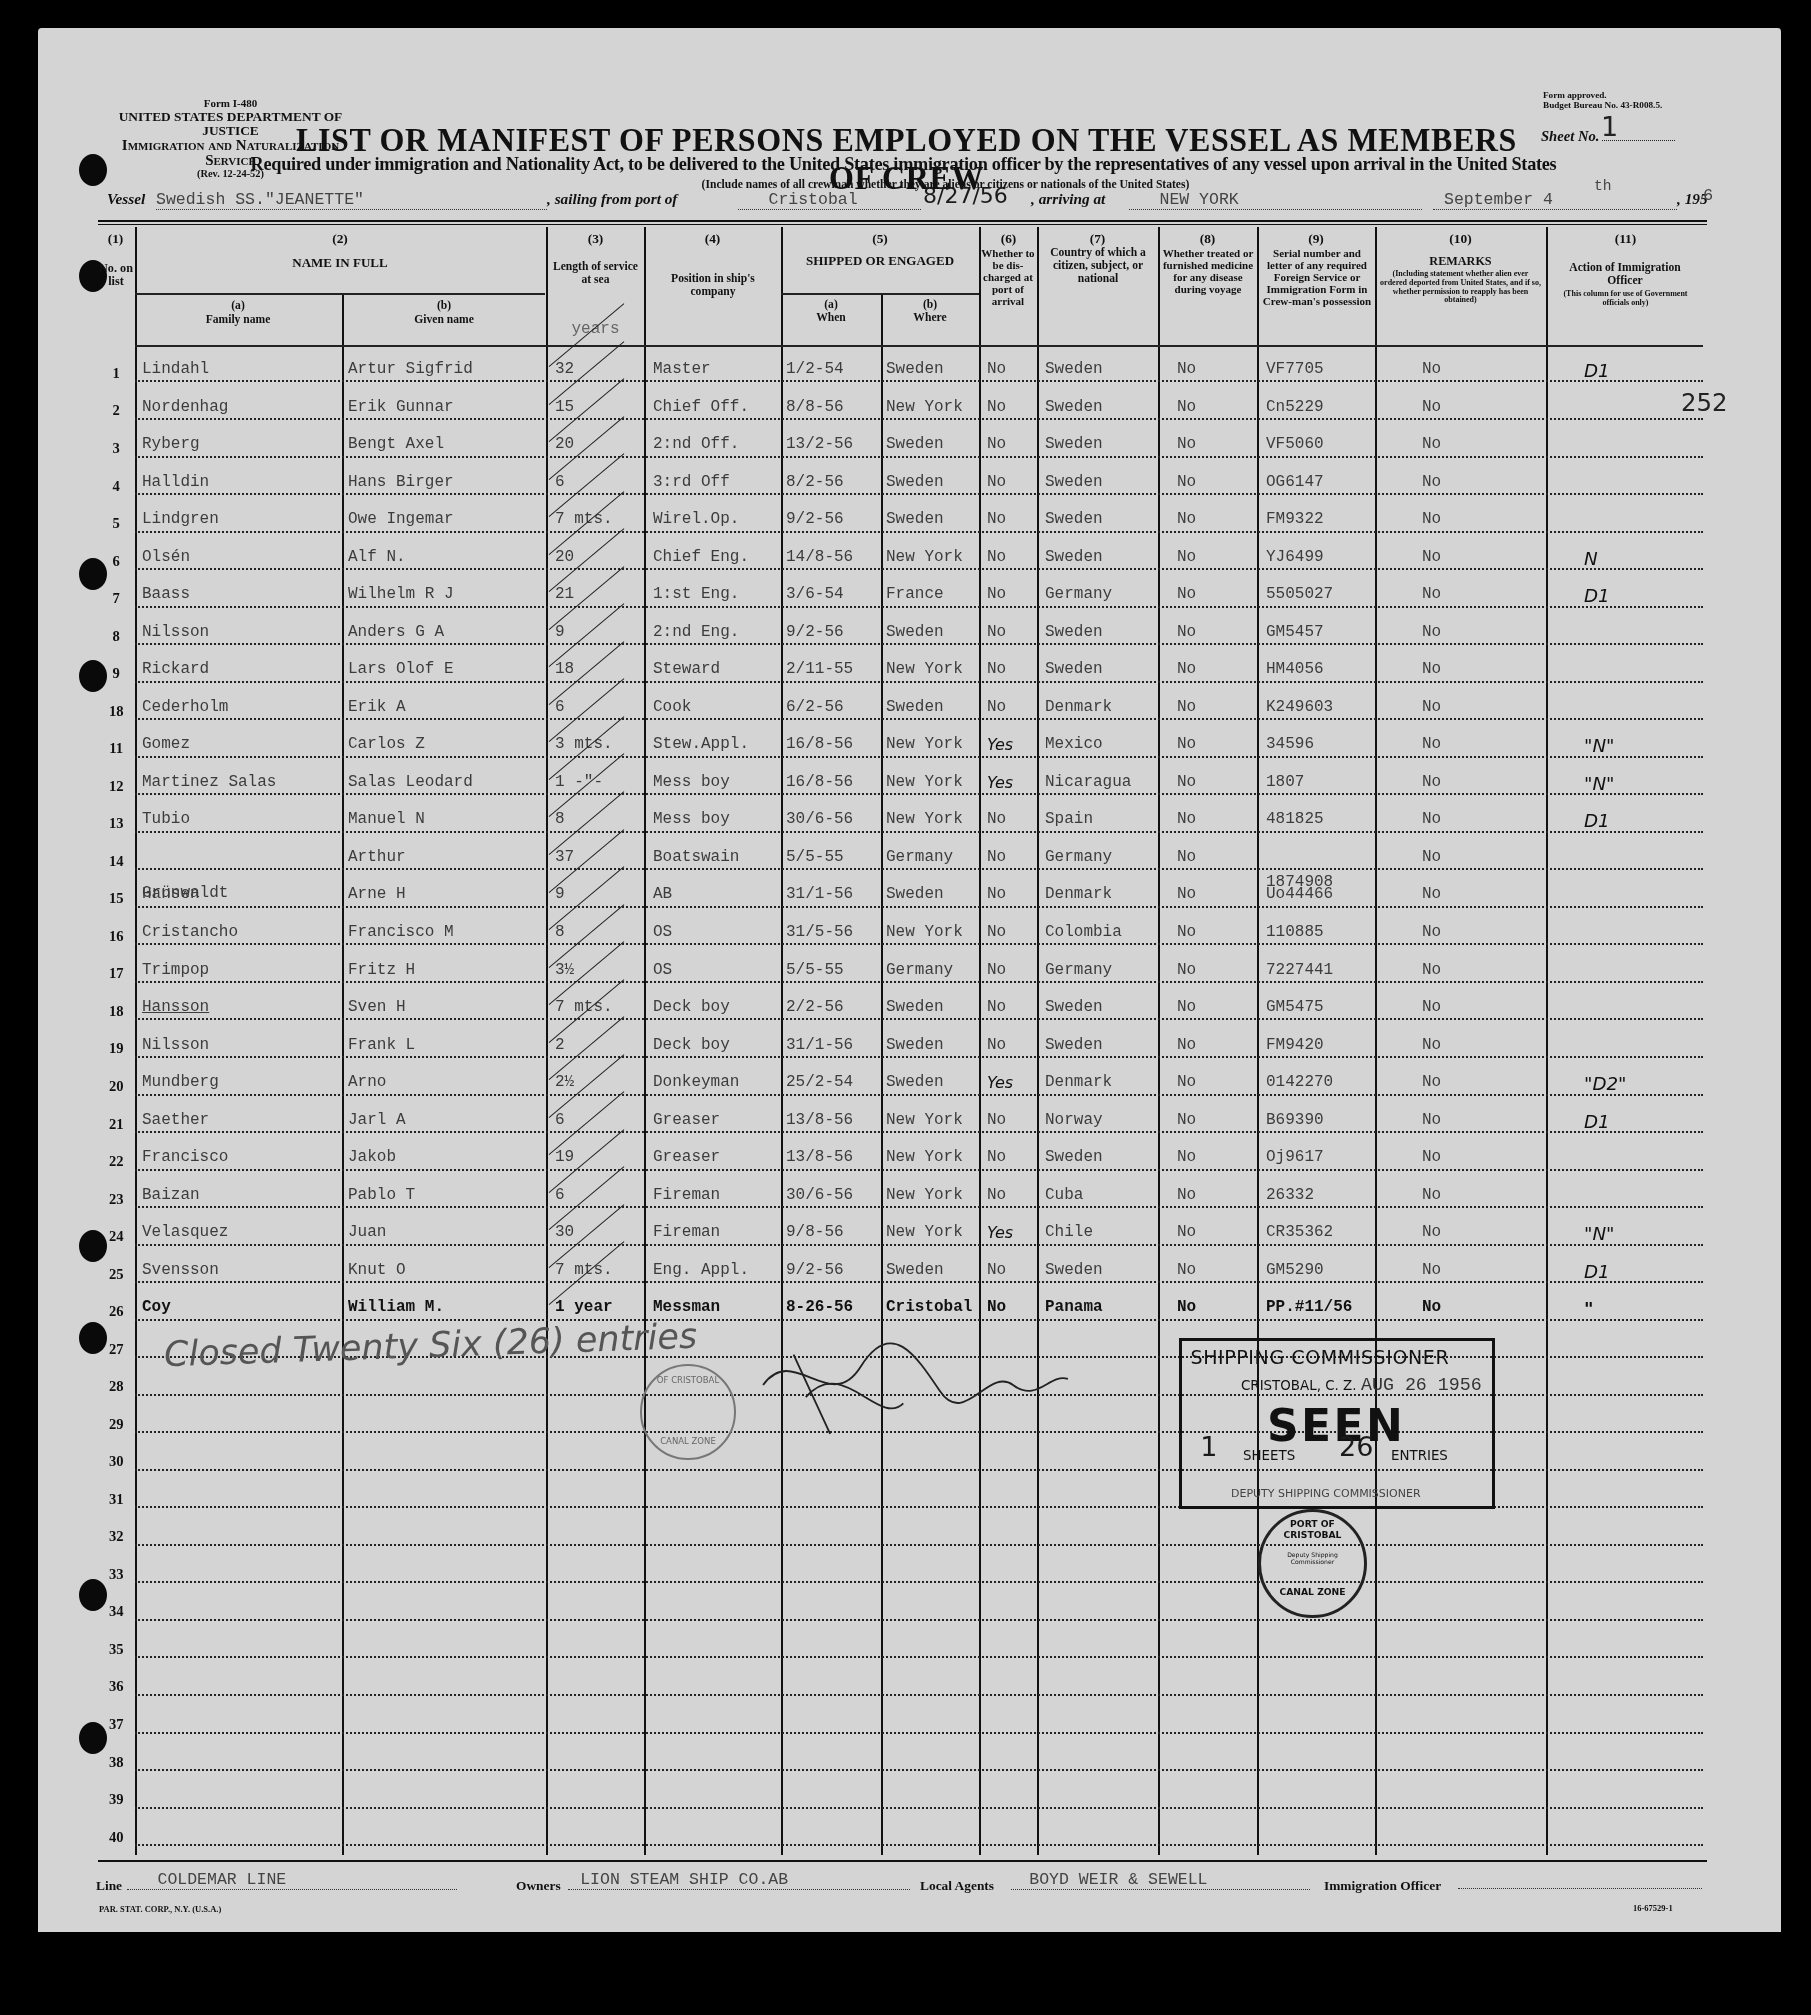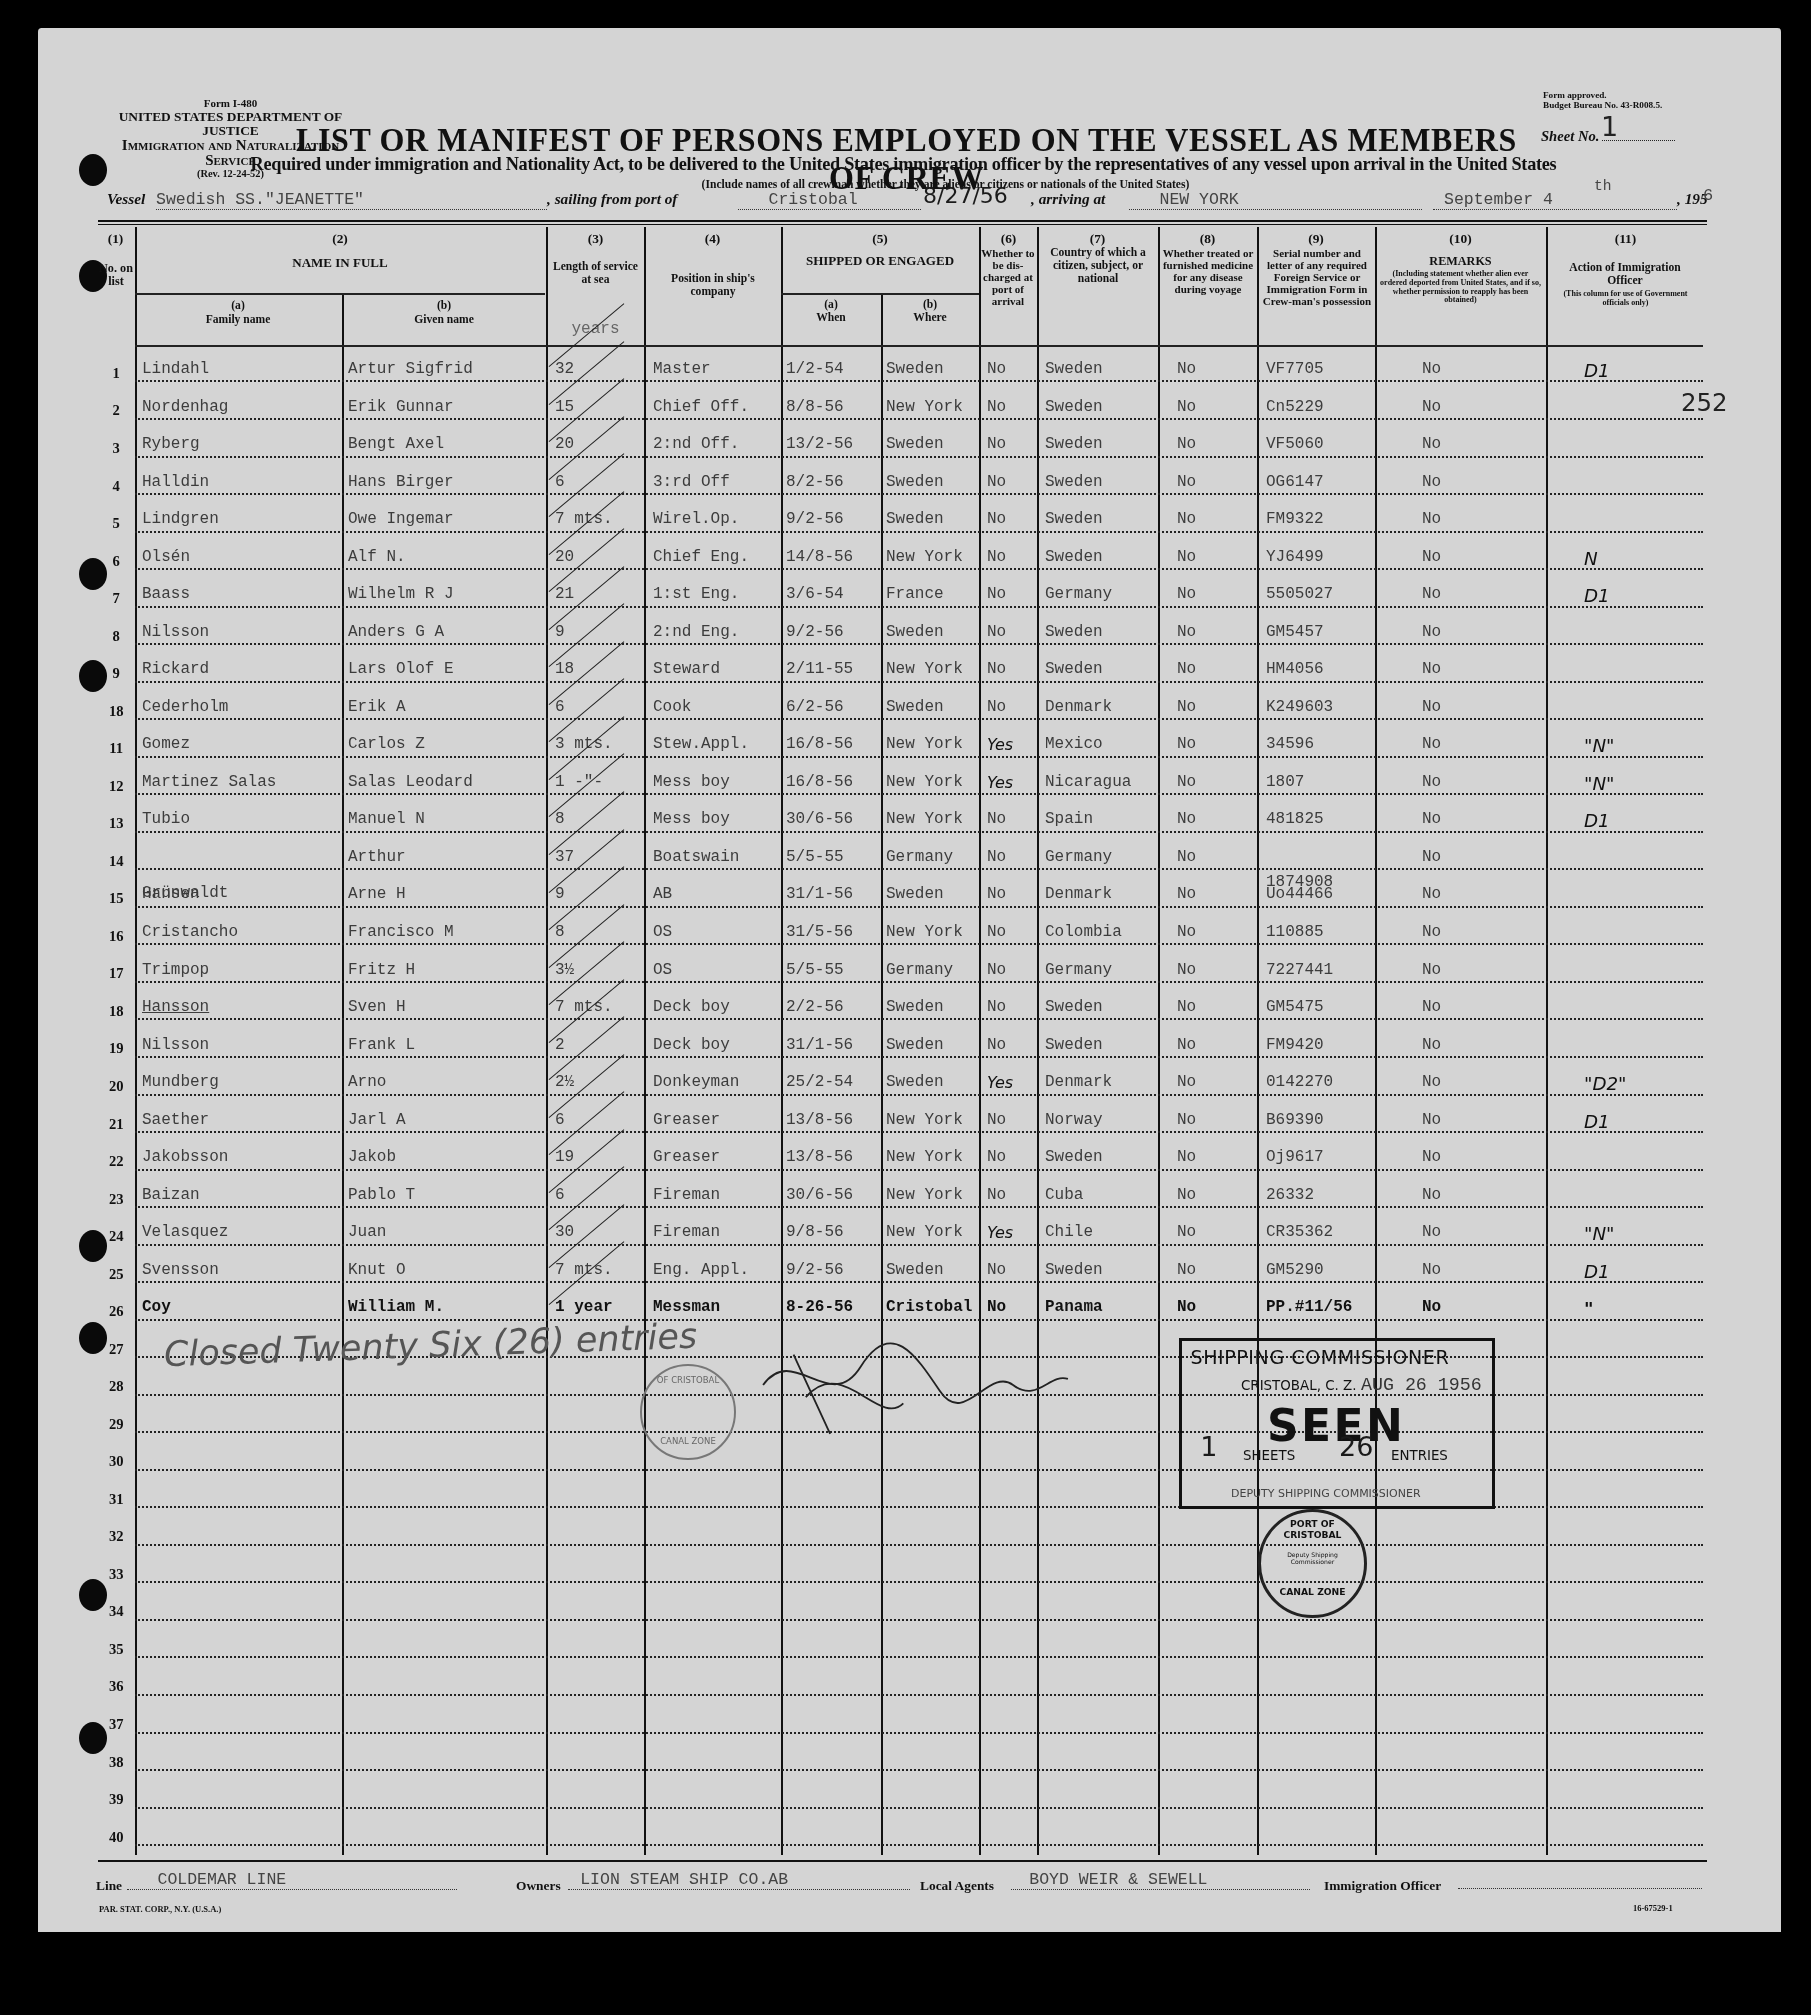--- a/index.html
+++ b/index.html
@@ -515,21 +515,21 @@
       <div class="cell" style="left: 1045px; top: 1111px;">Norway</div>
       <div class="cell" style="left: 1177px; top: 1111px;">No</div>
       <div class="cell" style="left: 1266px; top: 1111px;">B69390</div>
       <div class="cell" style="left: 1422px; top: 1111px;">No</div>
       <div class="cell hw-mark" style="left: 1584px; top: 1111px; font-family: &quot;DejaVu Sans&quot;, sans-serif; color: rgb(17, 17, 17); font-size: 18.3px; font-style: italic;">D1</div>
       <div style="position: absolute; left: 549px; top: 1117px; width: 98px; height: 1.2px; background: rgb(34, 34, 34); transform: rotate(-40deg); transform-origin: left center;"></div>
     </div>
     <div class="row-line" style="top: 1169px;"></div>
     <div>
       <div class="rownum" style="top: 1153px;">22</div>
-      <div class="cell" style="left: 142px; top: 1148px;">Jakobsson</div>
+      <div class="cell" style="left: 142px; top: 1148px;">Francisco</div>
       <div class="cell" style="left: 348px; top: 1148px;">Jakob</div>
       <div class="cell" style="left: 555px; top: 1148px;">19</div>
       <div class="cell" style="left: 653px; top: 1148px;">Greaser</div>
       <div class="cell" style="left: 786px; top: 1148px;">13/8-56</div>
       <div class="cell" style="left: 886px; top: 1148px;">New York</div>
       <div class="cell" style="left: 987px; top: 1148px;">No</div>
       <div class="cell" style="left: 1045px; top: 1148px;">Sweden</div>
       <div class="cell" style="left: 1177px; top: 1148px;">No</div>
       <div class="cell" style="left: 1266px; top: 1148px;">Oj9617</div>
       <div class="cell" style="left: 1422px; top: 1148px;">No</div>

